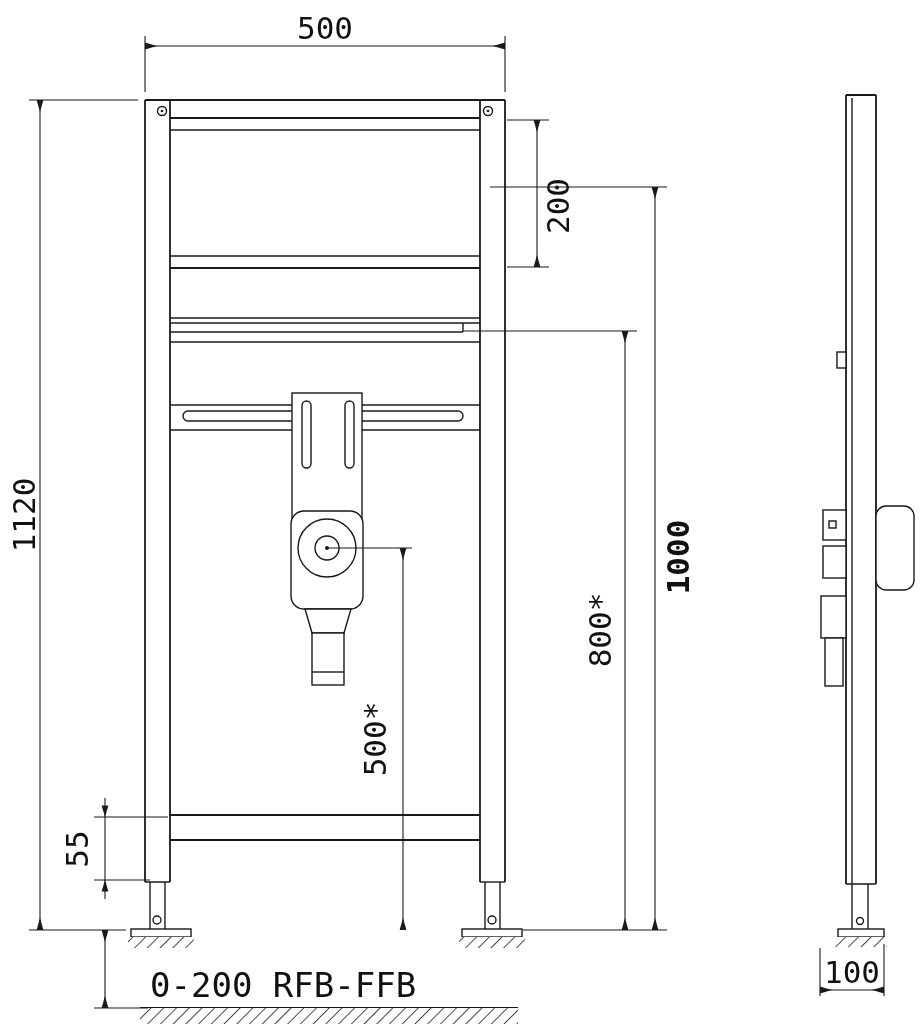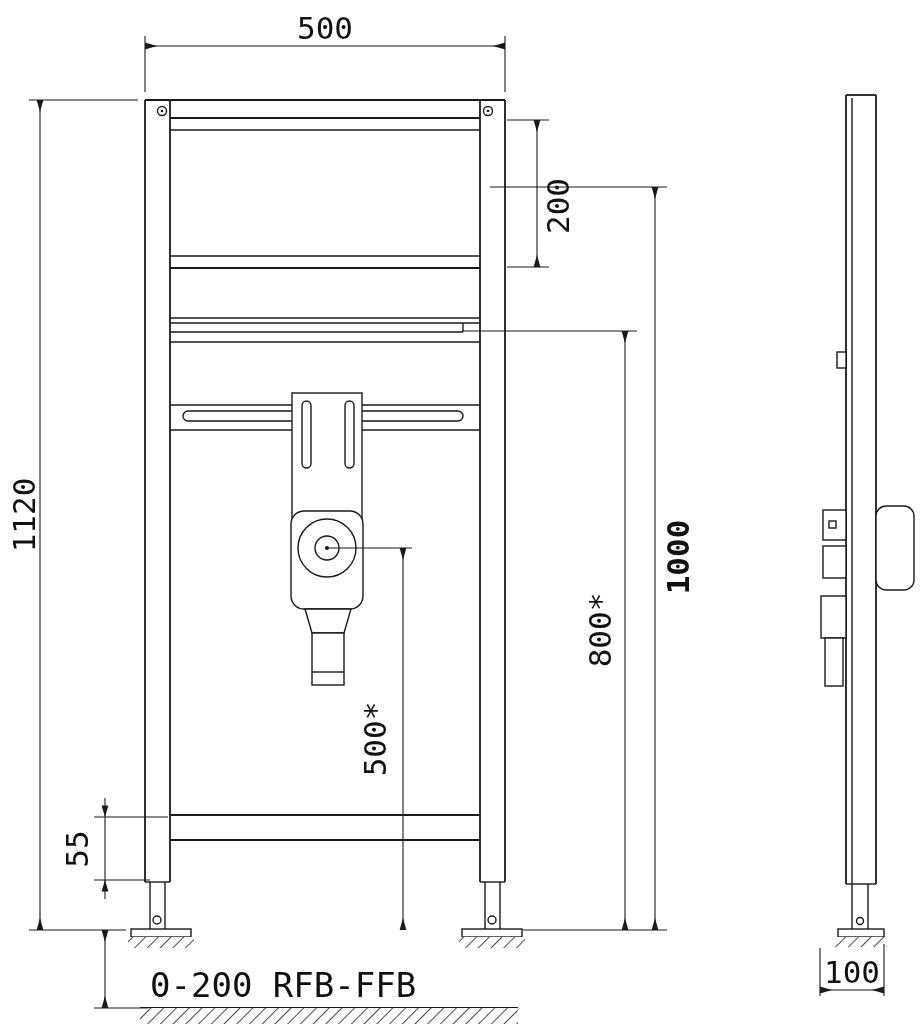--- a/index.html
+++ b/index.html
@@ -6,20 +6,21 @@
     margin: 0;
     padding: 0;
     background: #ffffff;
   }
   .canvas {
     width: 921px;
     height: 1024px;
     position: relative;
     background: #ffffff;
     overflow: hidden;
+    border-radius: 27px;
   }
   svg { display: block; }
   .struct { stroke: #1a1a1a; stroke-width: 1.8; fill: none; }
   .detail { stroke: #1a1a1a; stroke-width: 1.4; fill: none; }
   .fillwhite { fill: #ffffff; }
   .dim { stroke: #1a1a1a; stroke-width: 1.1; fill: none; }
   .dim-text {
     font-family: "DejaVu Sans Mono", "Liberation Mono", monospace;
     font-size: 31px;
     fill: #111111;

